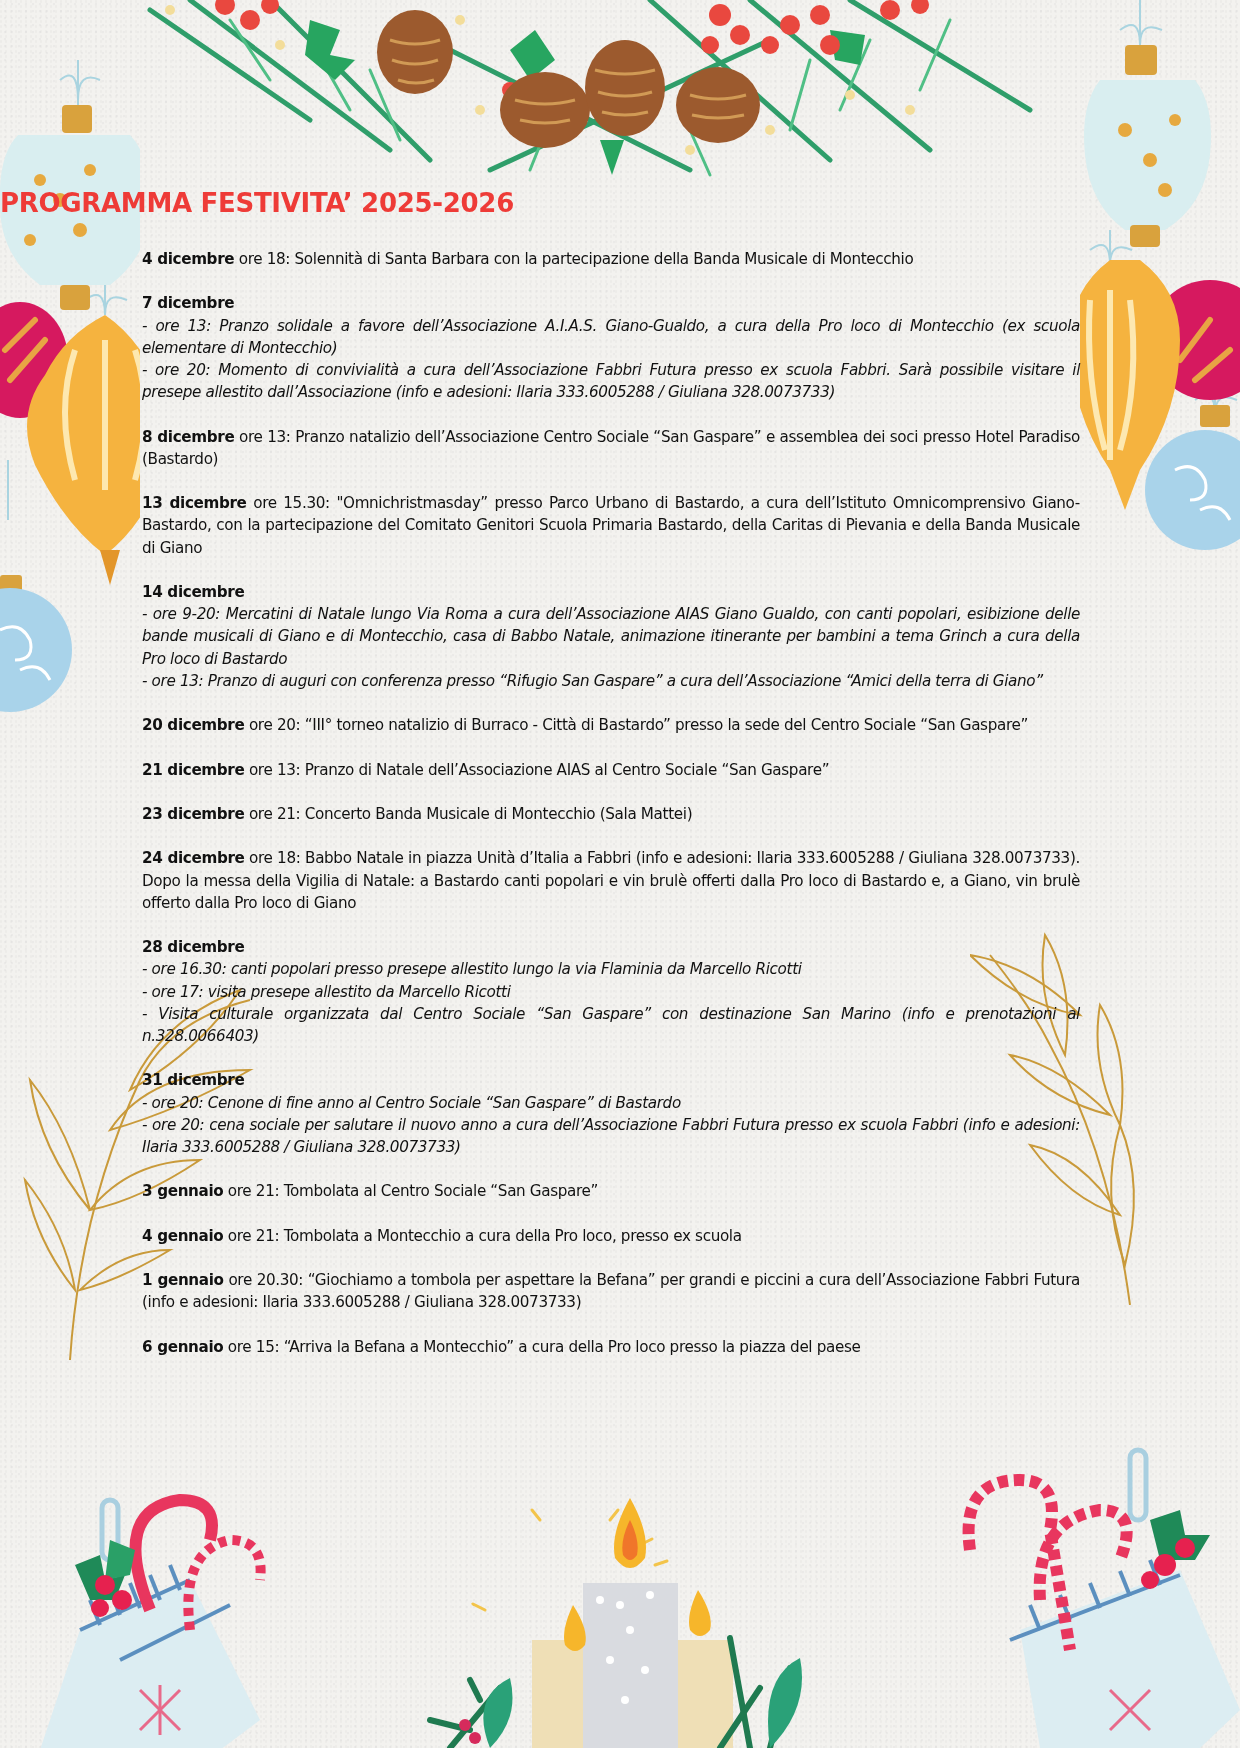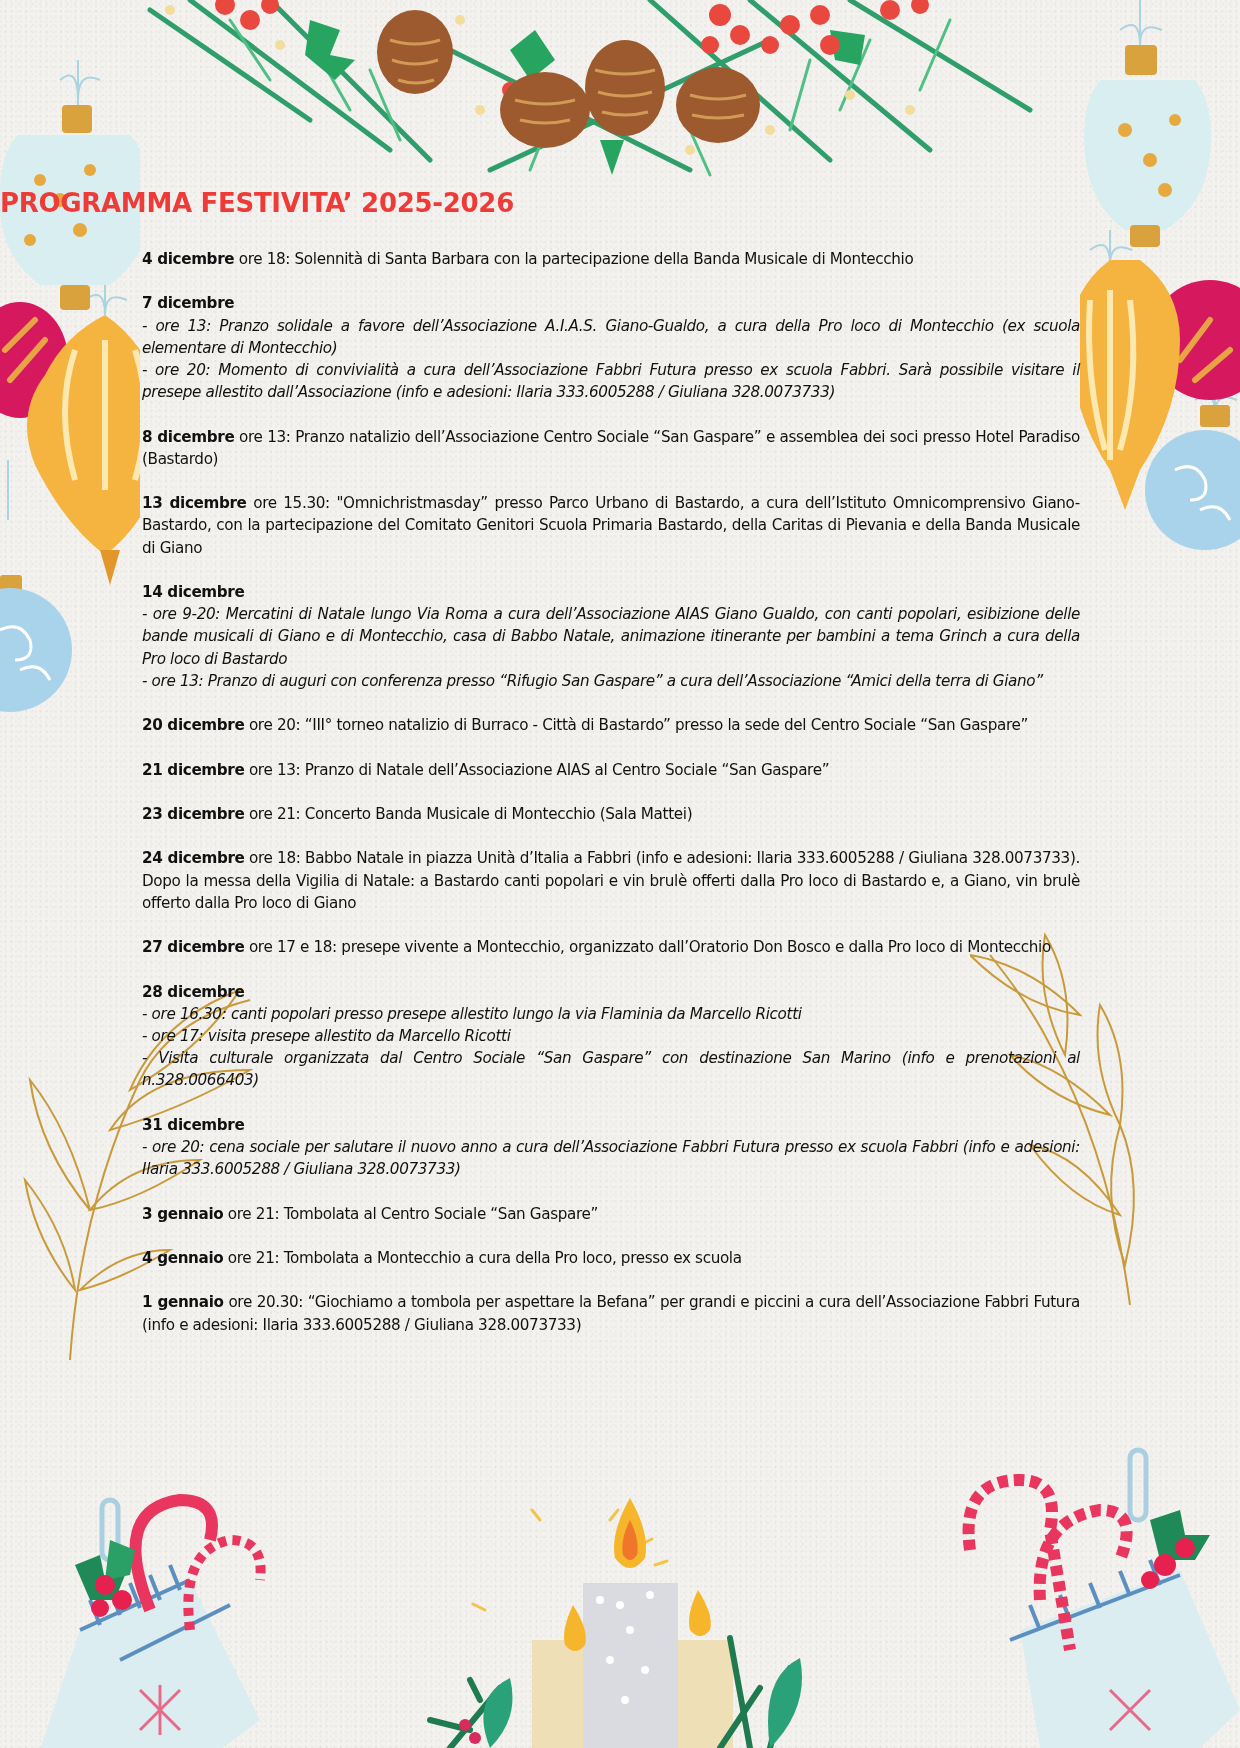--- a/index.html
+++ b/index.html
@@ -323,30 +323,30 @@
     <div class="entry">
     <span class="date">21 dicembre</span><span class="text"> ore 13: Pranzo di Natale dell’Associazione AIAS al Centro Sociale “San Gaspare”</span>
   </div>
     <div class="entry">
     <span class="date">23 dicembre</span><span class="text"> ore 21: Concerto Banda Musicale di Montecchio (Sala Mattei)</span>
   </div>
     <div class="entry">
     <span class="date">24 dicembre</span><span class="text"> ore 18: Babbo Natale in piazza Unità d’Italia a Fabbri (info e adesioni: Ilaria 333.6005288 / Giuliana 328.0073733).  Dopo la messa della Vigilia di Natale: a Bastardo canti popolari e vin brulè offerti dalla Pro loco di Bastardo e, a Giano, vin brulè offerto dalla Pro loco di Giano</span>
   </div>
     <div class="entry">
-    <span class="date">27 dicembre</span><span class="text"> ore 17 e 18: presepe vivente a Montecchio, organizzato dall’Oratorio Don Bosco e dalla Pro loco di Montecchio</span>
-  </div>
-    <div class="entry">
     <span class="date">28 dicembre</span><span class="text"></span>
   <span class="line">- ore 16.30: canti popolari presso presepe allestito lungo la via Flaminia da Marcello Ricotti</span><span class="line">- ore 17: visita presepe allestito da Marcello Ricotti</span><span class="line">- Visita culturale organizzata dal Centro Sociale “San Gaspare” con destinazione San Marino (info e prenotazioni al n.328.0066403)</span></div>
     <div class="entry">
     <span class="date">31 dicembre</span><span class="text"></span>
-  <span class="line">- ore 20: cena sociale per salutare il nuovo anno a cura dell’Associazione Fabbri Futura presso ex scuola Fabbri (info e adesioni: Ilaria 333.6005288 / Giuliana 328.0073733)</span></div>
+  <span class="line">- ore 20: Cenone di fine anno al Centro Sociale “San Gaspare” di Bastardo</span><span class="line">- ore 20: cena sociale per salutare il nuovo anno a cura dell’Associazione Fabbri Futura presso ex scuola Fabbri (info e adesioni: Ilaria 333.6005288 / Giuliana 328.0073733)</span></div>
     <div class="entry">
     <span class="date">3 gennaio</span><span class="text"> ore 21: Tombolata al Centro Sociale “San Gaspare”</span>
   </div>
     <div class="entry">
     <span class="date">4 gennaio</span><span class="text"> ore 21: Tombolata a Montecchio a cura della Pro loco, presso ex scuola</span>
   </div>
     <div class="entry">
     <span class="date">1 gennaio</span><span class="text"> ore 20.30: “Giochiamo a tombola per aspettare la Befana” per grandi e piccini a cura dell’Associazione Fabbri Futura (info e adesioni: Ilaria 333.6005288 / Giuliana 328.0073733)</span>
   </div>
+    <div class="entry">
+    <span class="date">6 gennaio</span><span class="text"> ore 15: “Arriva la Befana a Montecchio” a cura della Pro loco presso la piazza del paese</span>
+  </div>
   </div>
 
 </body></html>

